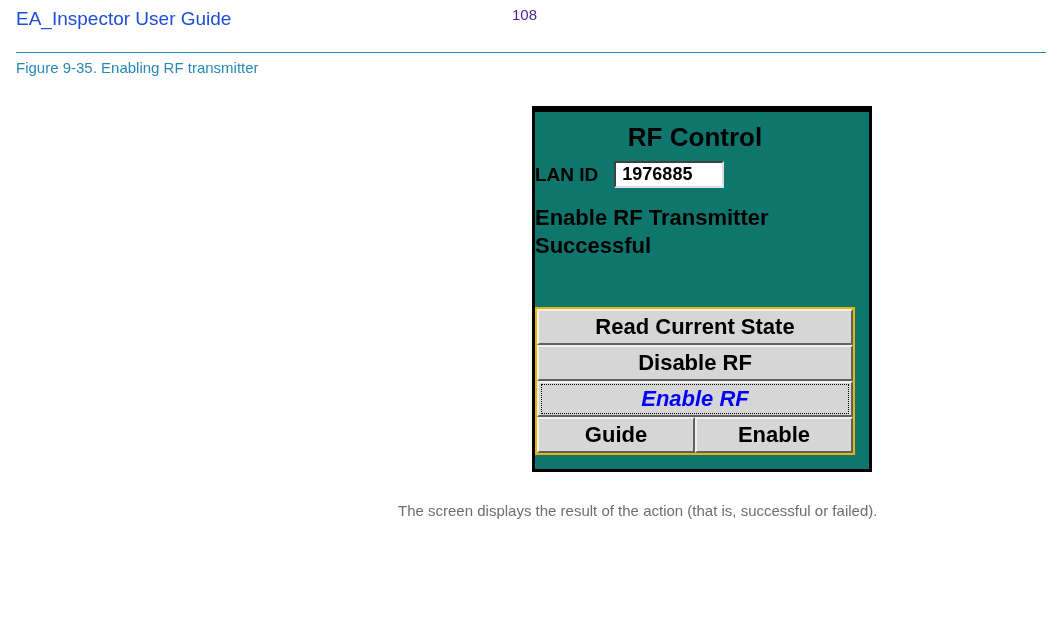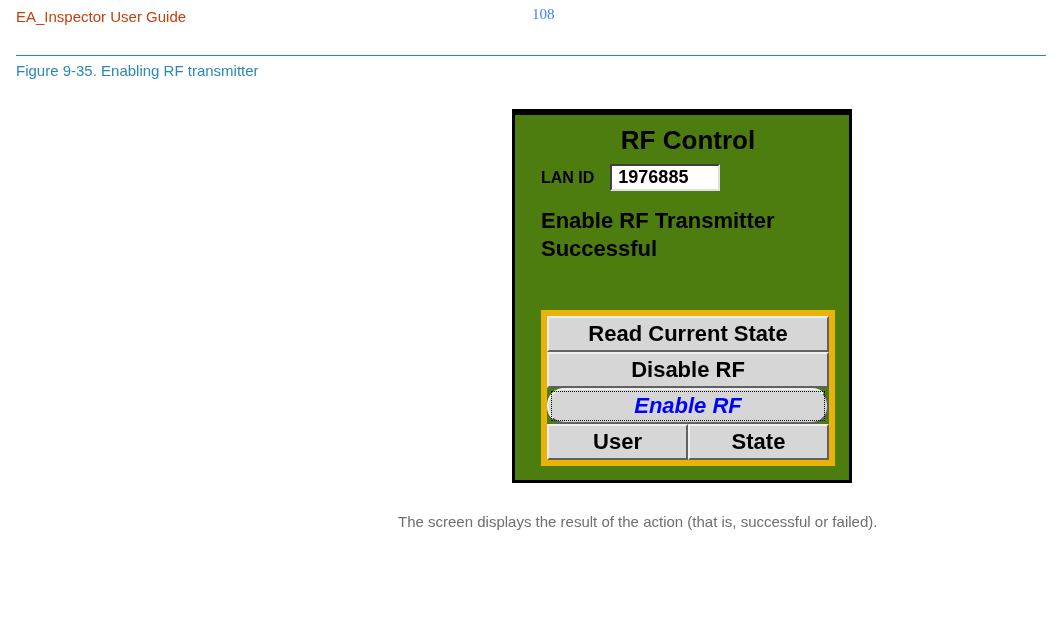--- a/index.html
+++ b/index.html
@@ -18,79 +18,79 @@
       display: flex;
       justify-content: space-between;
       align-items: flex-start;
       padding: 8px 16px 0 16px;
     }
     .header-left {
       display: flex;
       flex-direction: column;
     }
     .doc-title {
-      font-size: 15px;
-      color: #c2410c;
-      margin-bottom: 10px;
+      font-size: 19px;
+      color: #1d4ed8;
+      margin-bottom: 2px;
       font-stretch: condensed;
     }
     .doc-subtitle {
       font-size: 15px;
       color: #a9a9a9;
       font-stretch: condensed;
     }
     .page-number {
       font-size: 15px;
-      color: #3b82f6;
+      color: #4c1d95;
       position: absolute;
-      left: 532px;
+      left: 512px;
       top: 6px;
-      font-family: Liberation Serif, serif;
     }
     .divider {
       margin: 20px 16px 0 16px;
       border: none;
       border-top: 1.5px solid #2a88b7;
     }
     .figure-caption {
       margin: 6px 0 0 16px;
       font-size: 15px;
       color: #2a88b7;
       font-stretch: condensed;
     }
     .device-area {
       margin-top: 30px;
       margin-left: 512px;
       width: 340px;
     }
     .device-screen {
       width: 340px;
-      background: #4d7c0f;
+      background: #0f766e;
       border: 3px solid #000000;
       border-top: 6px solid #000000;
-      padding: 10px 14px 14px 26px;
+      padding: 10px 14px 14px 0;
+      margin-left: 20px;
     }
     .device-title {
       text-align: center;
       font-family: Arial, Helvetica, sans-serif;
       font-weight: bold;
       font-size: 26px;
       color: #000000;
       margin-bottom: 8px;
     }
     .lan-row {
       display: flex;
       align-items: center;
       gap: 16px;
       margin-bottom: 16px;
     }
     .lan-label {
       font-family: Arial, Helvetica, sans-serif;
       font-weight: bold;
-      font-size: 16px;
+      font-size: 19px;
       color: #000000;
     }
     .lan-input {
       border-top: 2px solid #404040;
       border-left: 2px solid #404040;
       border-right: 2px solid #e0e0e0;
       border-bottom: 2px solid #e0e0e0;
       background: #ffffff;
       font-family: Arial, Helvetica, sans-serif;
       font-weight: bold;
@@ -101,21 +101,21 @@
     }
     .status-line1, .status-line2 {
       font-family: Arial, Helvetica, sans-serif;
       font-weight: bold;
       font-size: 22px;
       color: #000000;
       line-height: 1.25;
     }
     .button-panel {
       margin-top: 48px;
-      border: 6px solid #eab308;
+      border: 2px solid #eab308;
     }
     .btn-row {
       display: flex;
     }
     .device-btn {
       flex: 1;
       background: #d6d6d6;
       border: 2px outset #f0f0f0;
       border-top: 2px solid #f0f0f0;
       border-left: 2px solid #f0f0f0;
@@ -126,21 +126,20 @@
       font-size: 22px;
       color: #000000;
       text-align: center;
       padding: 3px 0;
       cursor: pointer;
     }
     .device-btn.focused {
       color: #0000ff;
       font-style: italic;
       position: relative;
-      border-radius: 17px;
     }
     .device-btn.focused .focus-ring {
       position: absolute;
       top: 1px;
       left: 2px;
       right: 2px;
       bottom: 1px;
       border: 1px dotted #000000;
       pointer-events: none;
     }
@@ -185,20 +184,20 @@
       <div class="btn-row">
         <div class="device-btn">Disable RF</div>
       </div>
       <div class="btn-row">
         <div class="device-btn focused">
           <span>Enable RF</span>
           <span class="focus-ring"></span>
         </div>
       </div>
       <div class="btn-row">
-        <div class="device-btn">User</div>
-        <div class="device-btn">State</div>
+        <div class="device-btn">Guide</div>
+        <div class="device-btn">Enable</div>
       </div>
     </div>
   </div>
 </div>
 
 <div class="body-text">The screen displays the result of the action (that is, successful or failed).</div>
 
 </body></html>

